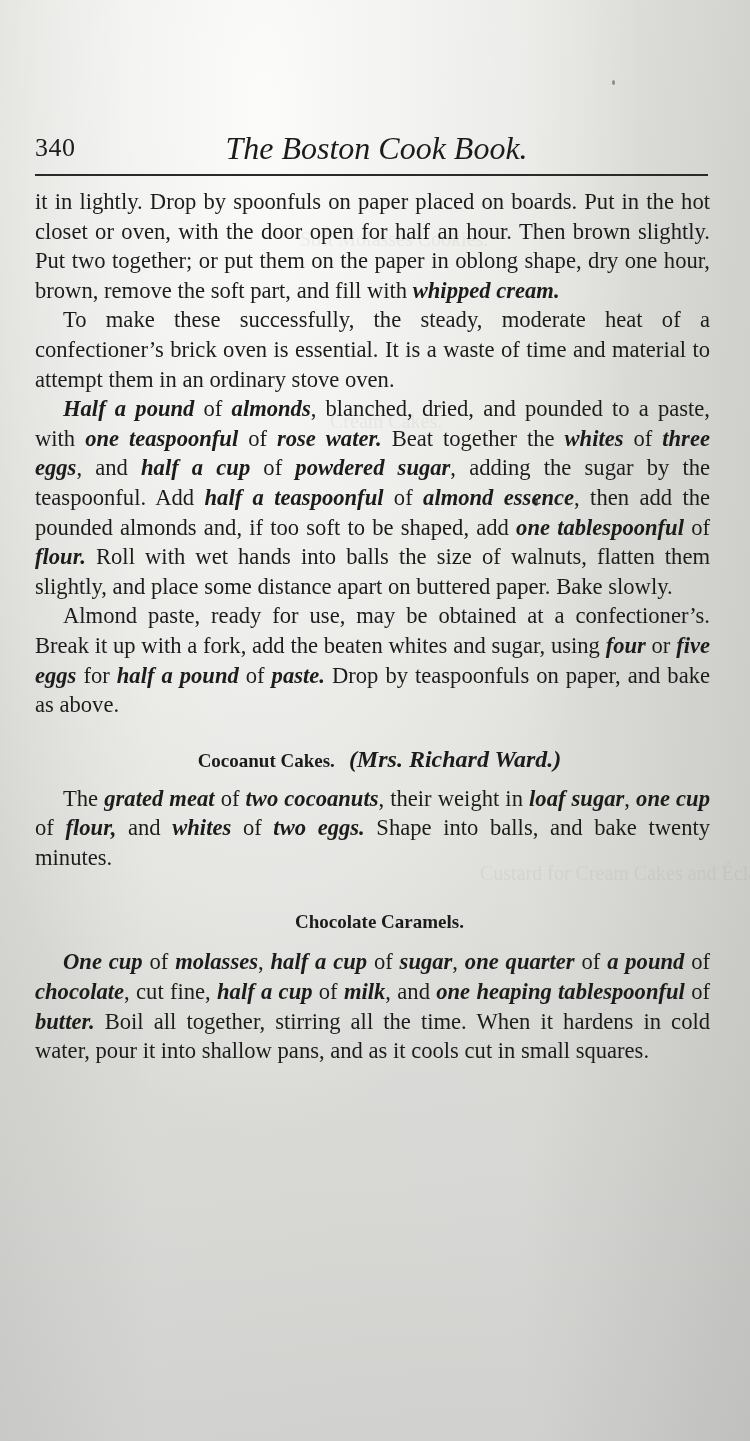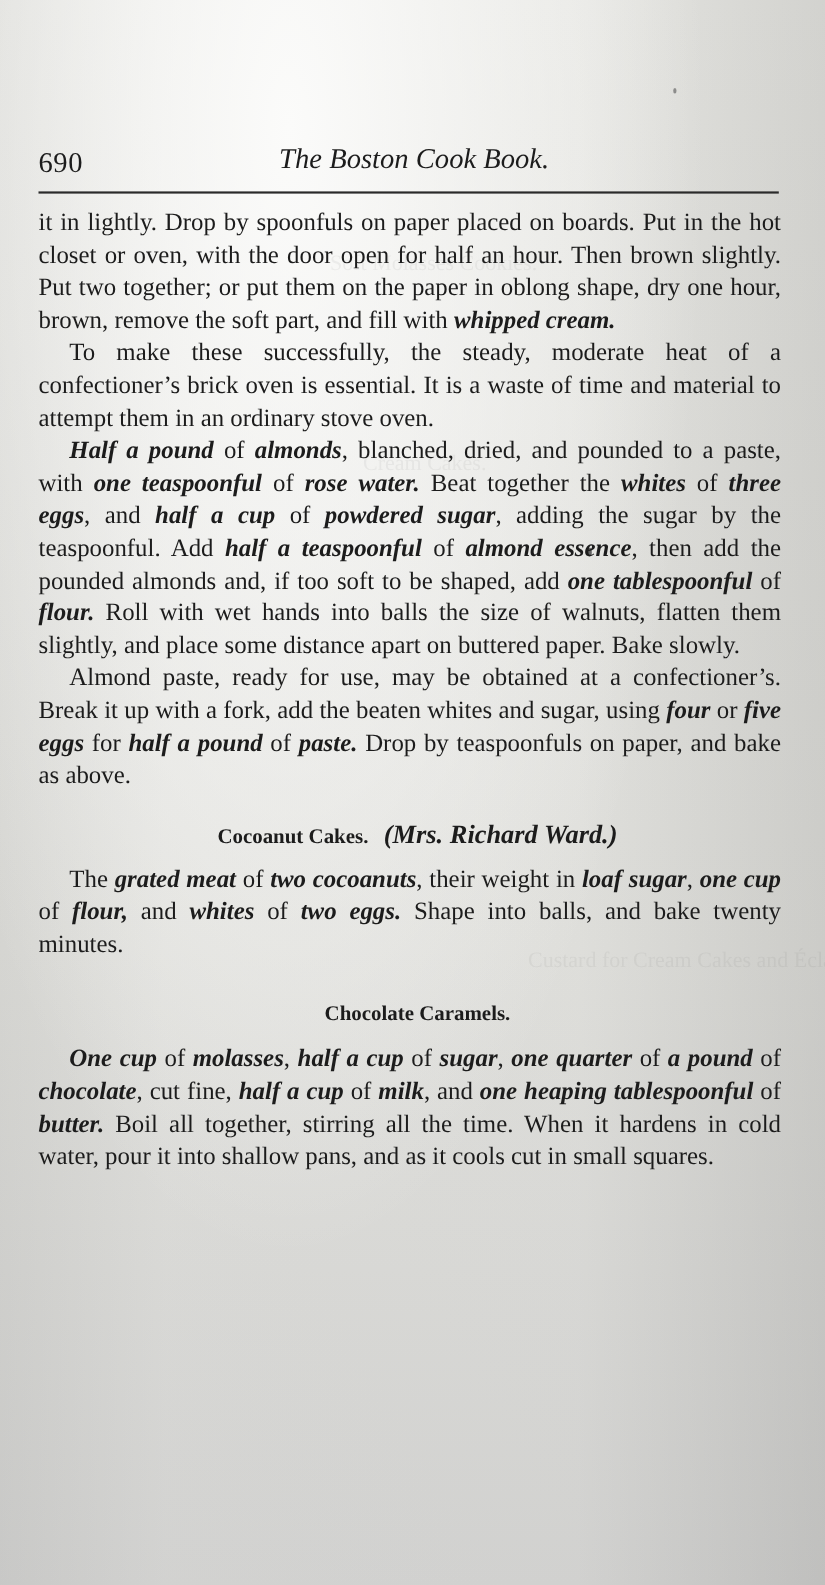--- a/index.html
+++ b/index.html
@@ -41,21 +41,21 @@
       font-size: 26px;
       letter-spacing: 0.5px;
     }
     .running-title {
       position: absolute;
       left: 0;
       width: 100%;
       top: 5px;
       text-align: center;
       font-style: italic;
-      font-size: 26px;
+      font-size: 32px;
       padding-left: 10px;
       box-sizing: border-box;
     }
     .head-rule {
       position: absolute;
       left: 35px;
       top: 174px;
       width: 673px;
       height: 2px;
       background: #2a2a2a;
@@ -120,21 +120,21 @@
 <div class="page">
 
   <div class="bleed" style="left:300px;top:228px;">Soft Molasses Cookies.</div>
   <div class="bleed" style="left:330px;top:410px;">Cream Cakes.</div>
   <div class="bleed" style="left:480px;top:862px;">Custard for Cream Cakes and Éclairs.</div>
 
   <span class="speck" style="left:612px;top:80px;"></span>
   <span class="speck" style="left:534px;top:498px;width:4px;height:8px;opacity:0.9;"></span>
 
   <div class="running-head">
-    <span class="page-number">690</span>
+    <span class="page-number">340</span>
     <span class="running-title">The Boston Cook Book.</span>
   </div>
   <div class="head-rule"></div>
 
   <div class="body-text">
 
     <p class="para continued"><span>it in lightly.  Drop by spoonfuls on paper placed on boards.  Put in the hot closet or oven, with the door open for half an hour.  Then brown slightly.  Put two together; or put them on the paper in oblong shape, dry one hour, brown, remove the soft part, and fill with </span><span class="italic">whipped cream.</span></p>
     <p class="para indent"><span>To make these successfully, the steady, moderate heat of a confectioner’s brick oven is essential.  It is a waste of time and material to attempt them in an ordinary stove oven.</span></p>
 
     <p class="para indent"><span class="italic">Half a pound</span><span> of </span><span class="italic">almonds</span><span>, blanched, dried, and pounded to a paste, with </span><span class="italic">one teaspoonful</span><span> of </span><span class="italic">rose water.</span><span>  Beat to­gether the </span><span class="italic">whites</span><span> of </span><span class="italic">three eggs</span><span>, and </span><span class="italic">half a cup</span><span> of </span><span class="italic">powdered sugar</span><span>, adding the sugar by the teaspoonful.  Add </span><span class="italic">half a teaspoonful</span><span> of </span><span class="italic">almond essence</span><span>, then add the pounded almonds and, if too soft to be shaped, add </span><span class="italic">one tablespoon­ful</span><span> of </span><span class="italic">flour.</span><span>  Roll with wet hands into balls the size of walnuts, flatten them slightly, and place some distance apart on buttered paper.  Bake slowly.</span></p>

